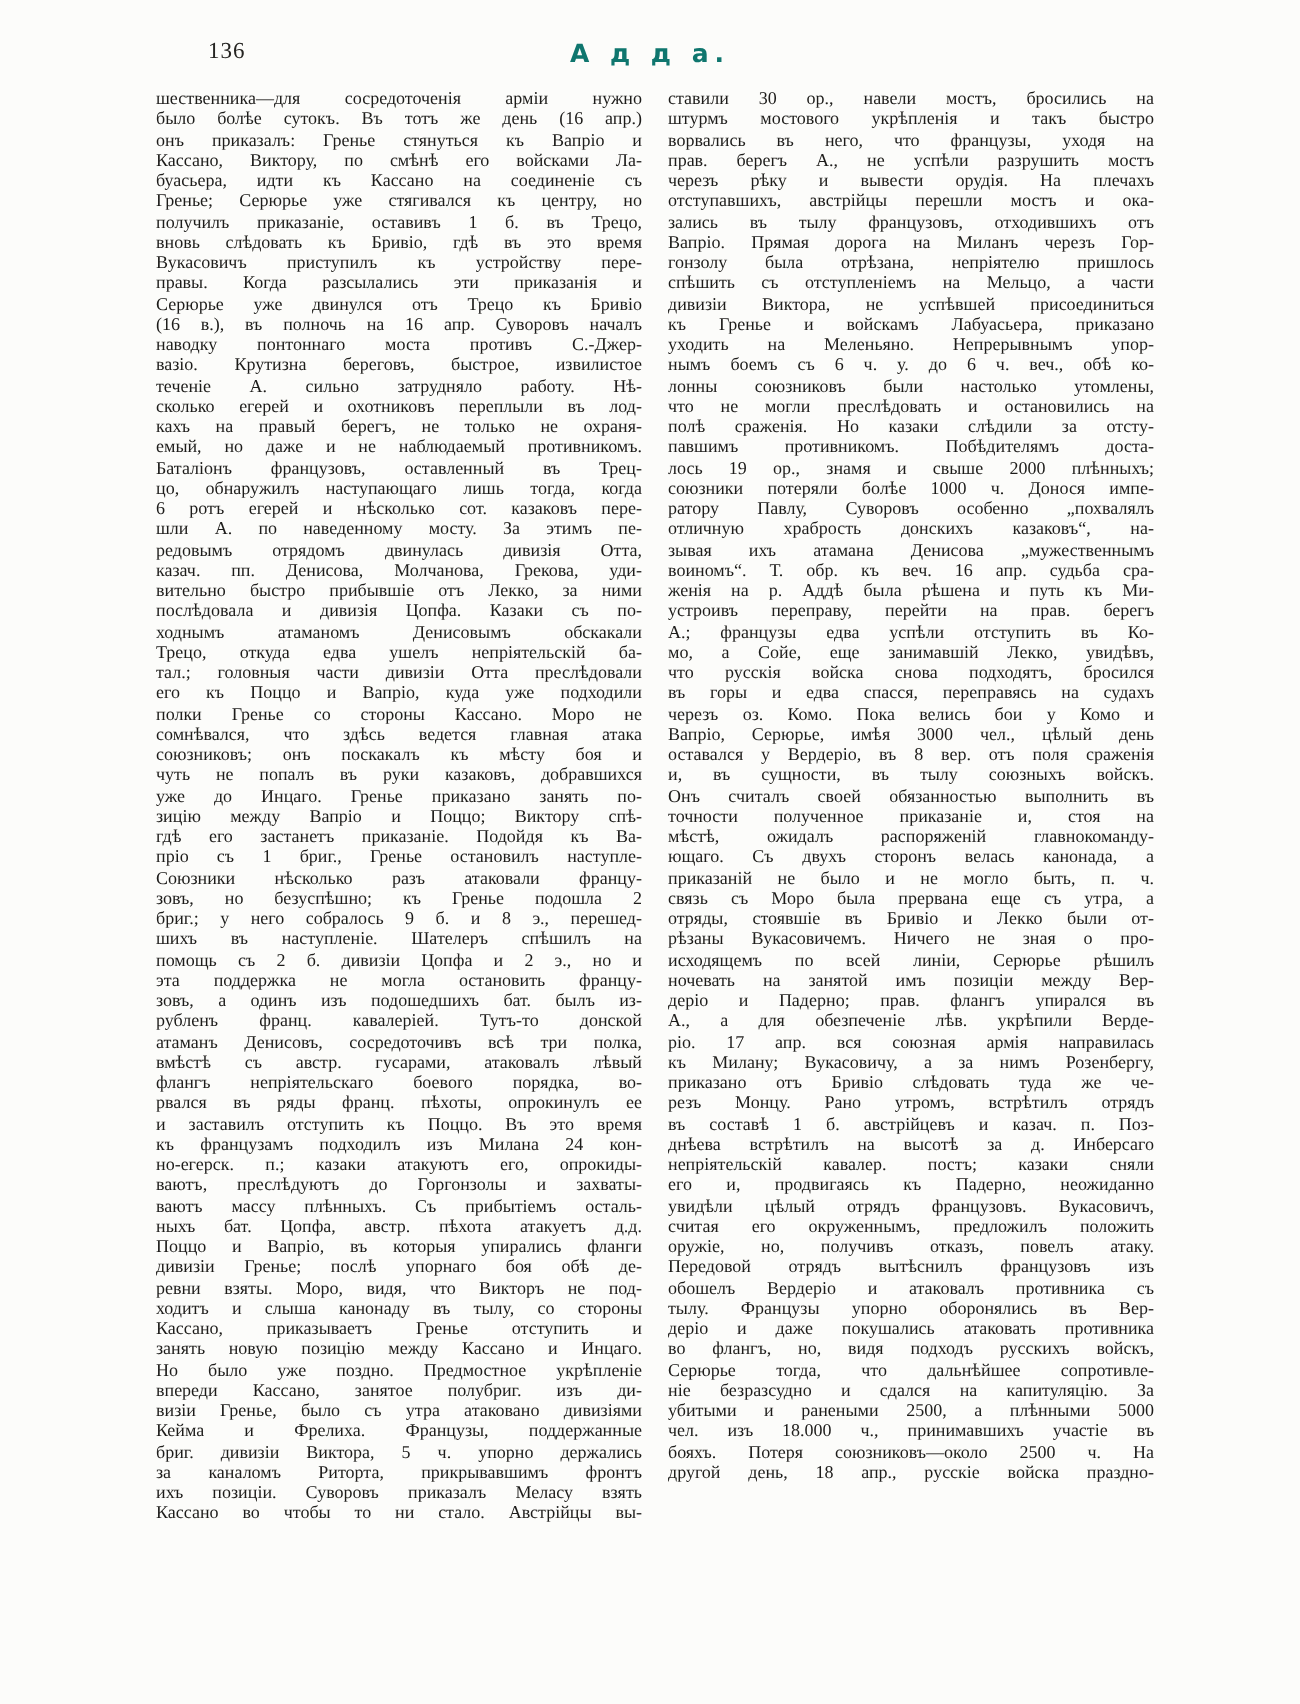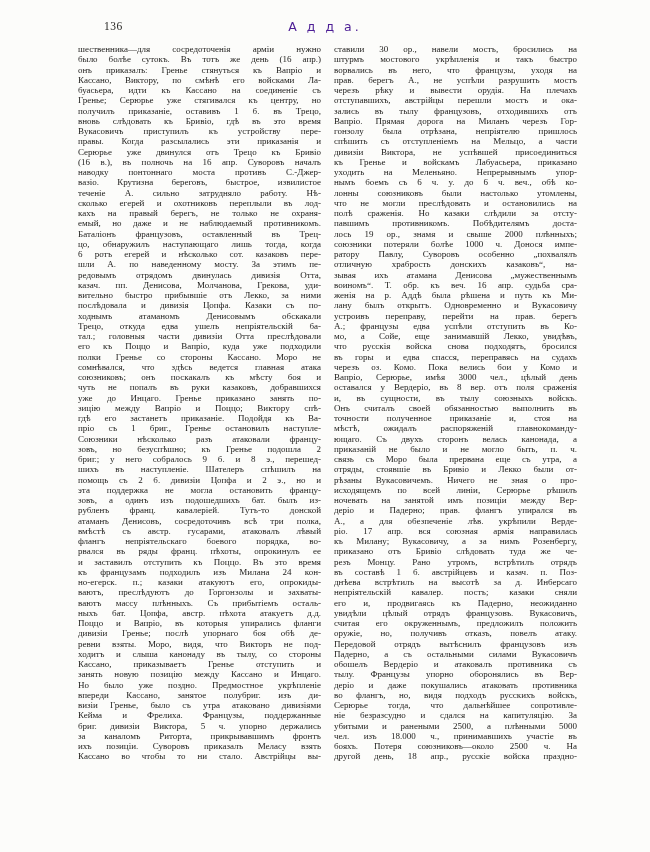--- a/index.html
+++ b/index.html
@@ -34,24 +34,24 @@
     font-family: "Liberation Serif", serif;
     margin-left: 24px;
   }
   .header-title {
     position: absolute;
     left: 0;
     right: 0;
     top: 0;
     text-align: center;
     font-family: "DejaVu Sans", "Liberation Sans", sans-serif;
-    font-weight: normal;
+    font-weight: bold;
     font-size: 12.5px;
     letter-spacing: 3px;
-    color: #4c1d95;
+    color: #0f766e;
   }
   .columns {
     position: absolute;
     top: 44px;
     left: 78px;
     width: 499px;
     display: flex;
     gap: 13px;
   }
   .column {
@@ -168,21 +168,20 @@
         <div class="text-line">что не могли преслѣдовать и остановились на</div>
         <div class="text-line">полѣ сраженія. Но казаки слѣдили за отсту-</div>
         <div class="text-line">павшимъ противникомъ. Побѣдителямъ доста-</div>
         <div class="text-line">лось 19 ор., знамя и свыше 2000 плѣнныхъ;</div>
         <div class="text-line">союзники потеряли болѣе 1000 ч. Донося импе-</div>
         <div class="text-line">ратору Павлу, Суворовъ особенно „похвалялъ</div>
         <div class="text-line">отличную храбрость донскихъ казаковъ“, на-</div>
         <div class="text-line">зывая ихъ атамана Денисова „мужественнымъ</div>
         <div class="text-line">воиномъ“. Т. обр. къ веч. 16 апр. судьба сра-</div>
         <div class="text-line">женія на р. Аддѣ была рѣшена и путь къ Ми-</div>
-        <div class="text-line">лану былъ открытъ. Одновременно и Вукасовичу</div>
         <div class="text-line">устроивъ переправу, перейти на прав. берегъ</div>
         <div class="text-line">А.; французы едва успѣли отступить въ Ко-</div>
         <div class="text-line">мо, а Сойе, еще занимавшій Лекко, увидѣвъ,</div>
         <div class="text-line">что русскія войска снова подходятъ, бросился</div>
         <div class="text-line">въ горы и едва спасся, переправясь на судахъ</div>
         <div class="text-line">черезъ оз. Комо. Пока велись бои у Комо и</div>
         <div class="text-line">Вапріо, Серюрье, имѣя 3000 чел., цѣлый день</div>
         <div class="text-line">оставался у Вердеріо, въ 8 вер. отъ поля сраженія</div>
         <div class="text-line">и, въ сущности, въ тылу союзныхъ войскъ.</div>
         <div class="text-line">Онъ считалъ своей обязанностью выполнить въ</div>
@@ -202,21 +201,20 @@
         <div class="text-line">приказано отъ Бривіо слѣдовать туда же че-</div>
         <div class="text-line">резъ Монцу. Рано утромъ, встрѣтилъ отрядъ</div>
         <div class="text-line">въ составѣ 1 б. австрійцевъ и казач. п. Поз-</div>
         <div class="text-line">днѣева встрѣтилъ на высотѣ за д. Инберсаго</div>
         <div class="text-line">непріятельскій кавалер. постъ; казаки сняли</div>
         <div class="text-line">его и, продвигаясь къ Падерно, неожиданно</div>
         <div class="text-line">увидѣли цѣлый отрядъ французовъ. Вукасовичъ,</div>
         <div class="text-line">считая его окруженнымъ, предложилъ положить</div>
         <div class="text-line">оружіе, но, получивъ отказъ, повелъ атаку.</div>
         <div class="text-line">Передовой отрядъ вытѣснилъ французовъ изъ</div>
-        <div class="text-line">Падерно, а съ остальными силами Вукасовичъ</div>
         <div class="text-line">обошелъ Вердеріо и атаковалъ противника съ</div>
         <div class="text-line">тылу. Французы упорно оборонялись въ Вер-</div>
         <div class="text-line">деріо и даже покушались атаковать противника</div>
         <div class="text-line">во флангъ, но, видя подходъ русскихъ войскъ,</div>
         <div class="text-line">Серюрье тогда, что дальнѣйшее сопротивле-</div>
         <div class="text-line">ніе безразсудно и сдался на капитуляцію. За</div>
         <div class="text-line">убитыми и ранеными 2500, а плѣнными 5000</div>
         <div class="text-line">чел. изъ 18.000 ч., принимавшихъ участіе въ</div>
         <div class="text-line">бояхъ. Потеря союзниковъ—около 2500 ч. На</div>
         <div class="text-line">другой день, 18 апр., русскіе войска праздно-</div>

